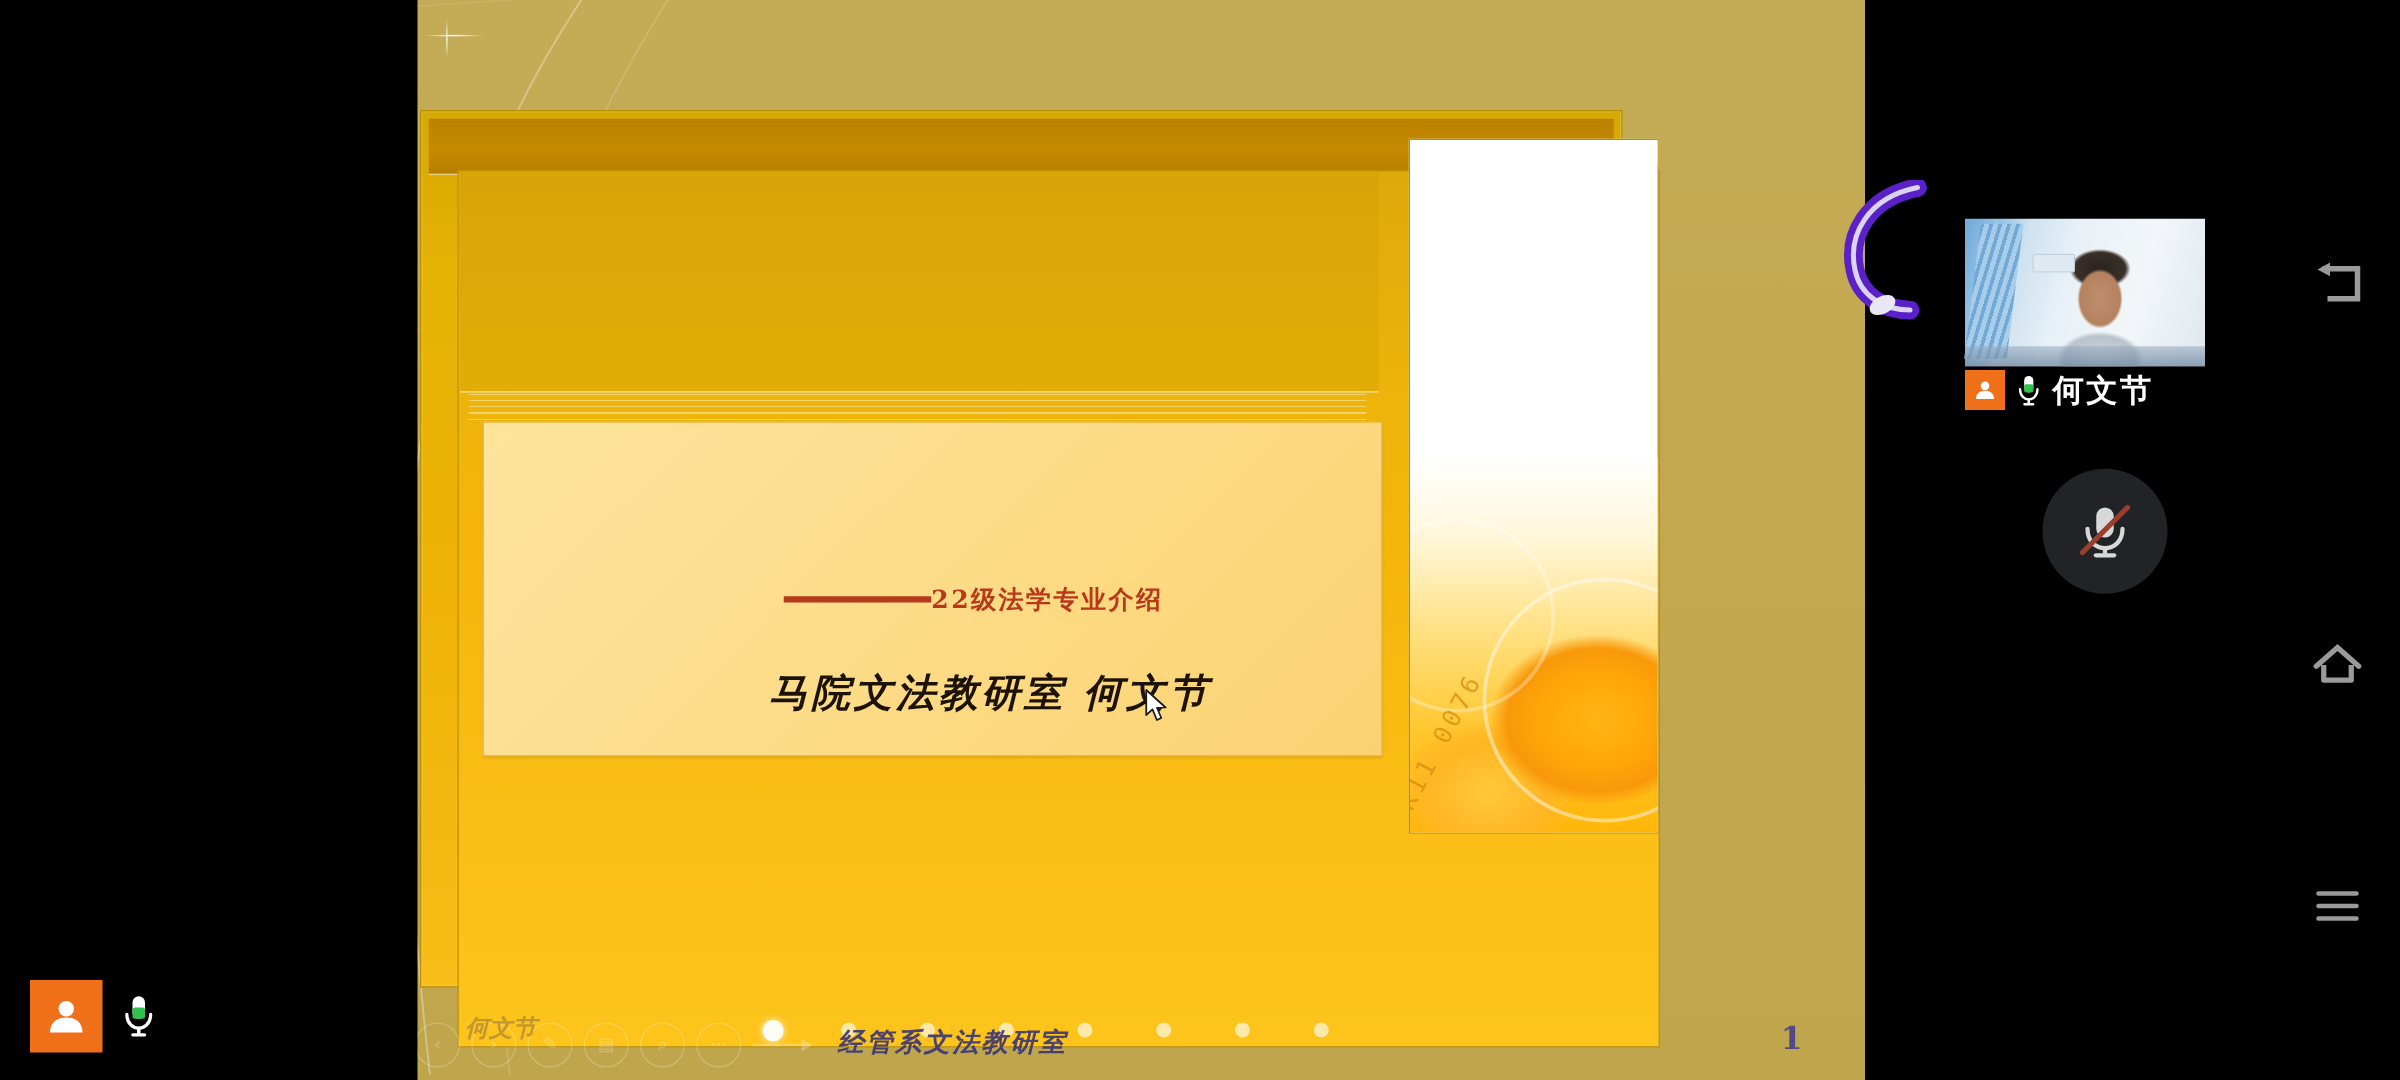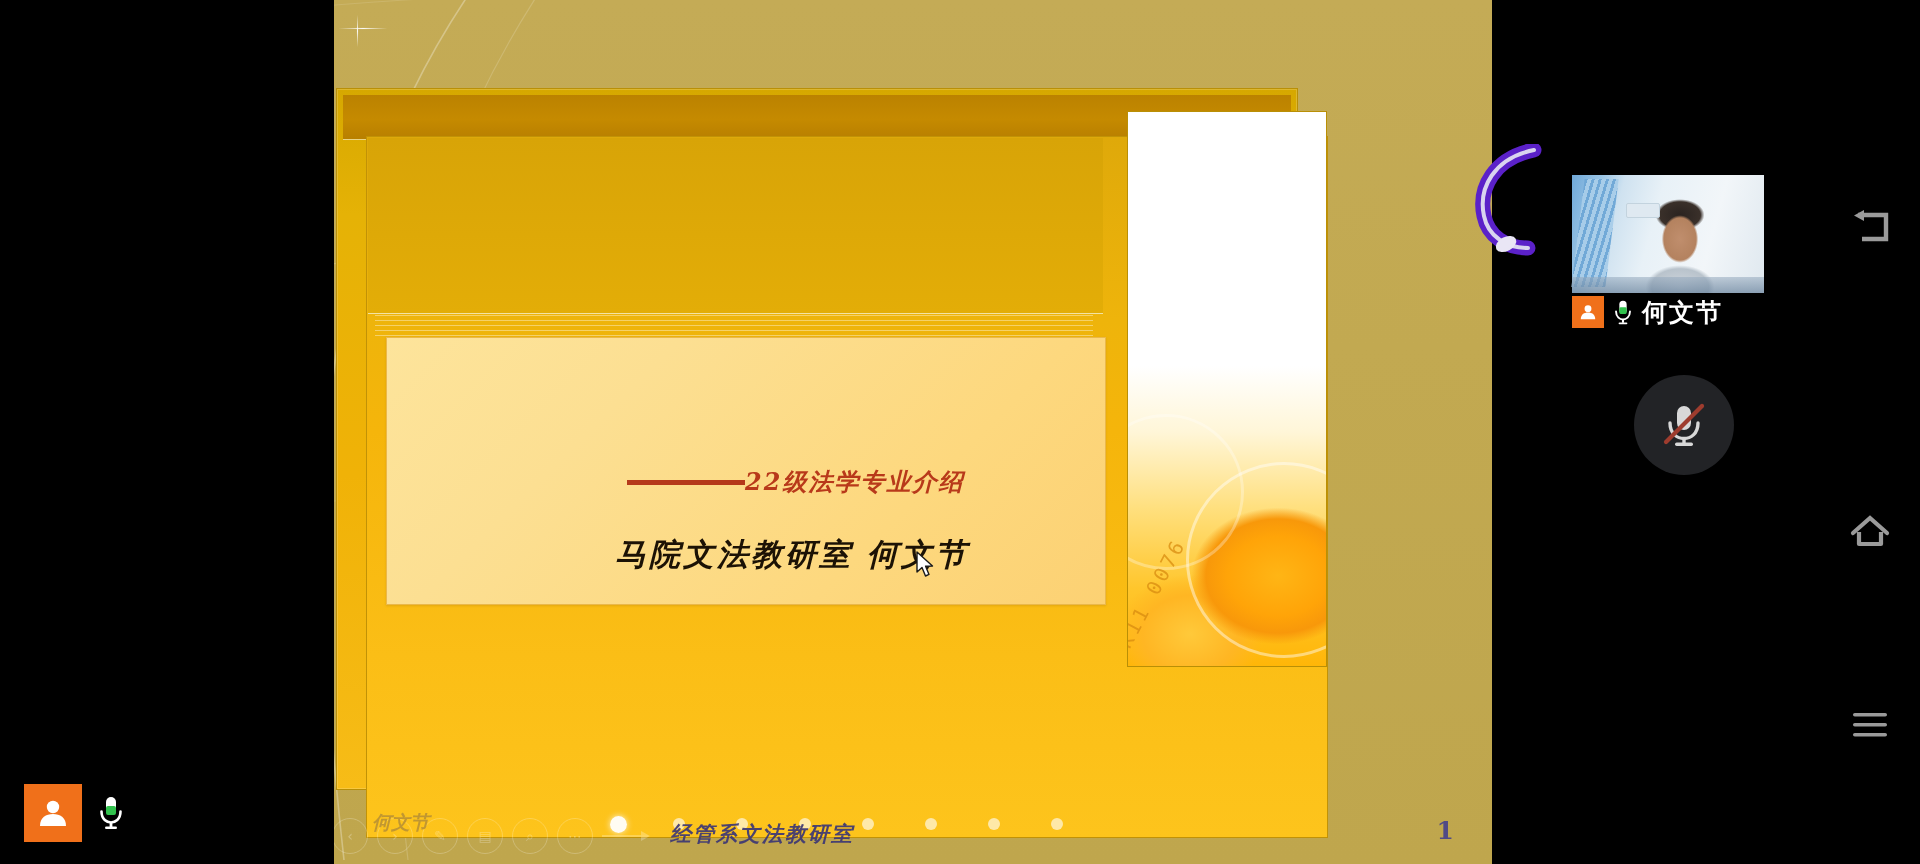--- a/index.html
+++ b/index.html
@@ -113,34 +113,34 @@
     white-space:nowrap;
   }
   .sub-row{
     position:absolute;left:240px;top:128px;width:460px;
     display:flex;align-items:center;gap:0px;
   }
   .sub-rule{
     width:118px;height:5px;background:#b5391a;flex:none;
   }
   .slide-subtitle{
-    color:#b8391a;font-size:24px;font-weight:700;font-style:italic;
+    color:#b8391a;font-size:20px;font-weight:700;
     font-family:"DejaVu Serif","Liberation Serif",serif;letter-spacing:2px;
     white-space:nowrap;
   }
   .slide-presenter{
     position:absolute;left:228px;top:196px;
     color:#1c1205;font-size:31px;font-weight:700;font-style:italic;
     font-family:"DejaVu Serif","Liberation Serif",serif;letter-spacing:3px;
     white-space:nowrap;
   }
 
   
   .footer-band{
-    position:absolute;left:0;right:0;bottom:0;height:56px;
+    position:absolute;left:0;right:12px;bottom:0;height:56px;
   }
   .footer-dots{position:absolute;left:276px;top:8px;width:580px;height:20px;}
   .footer-dots i{
     position:absolute;top:2px;width:12px;height:12px;border-radius:50%;
     background:rgba(255,255,255,.62);display:block;
   }
   .footer-dots i.lead{
     width:17px;height:17px;top:0px;background:rgba(255,255,255,.95);
     box-shadow:0 0 6px rgba(255,255,255,.8);
   }

